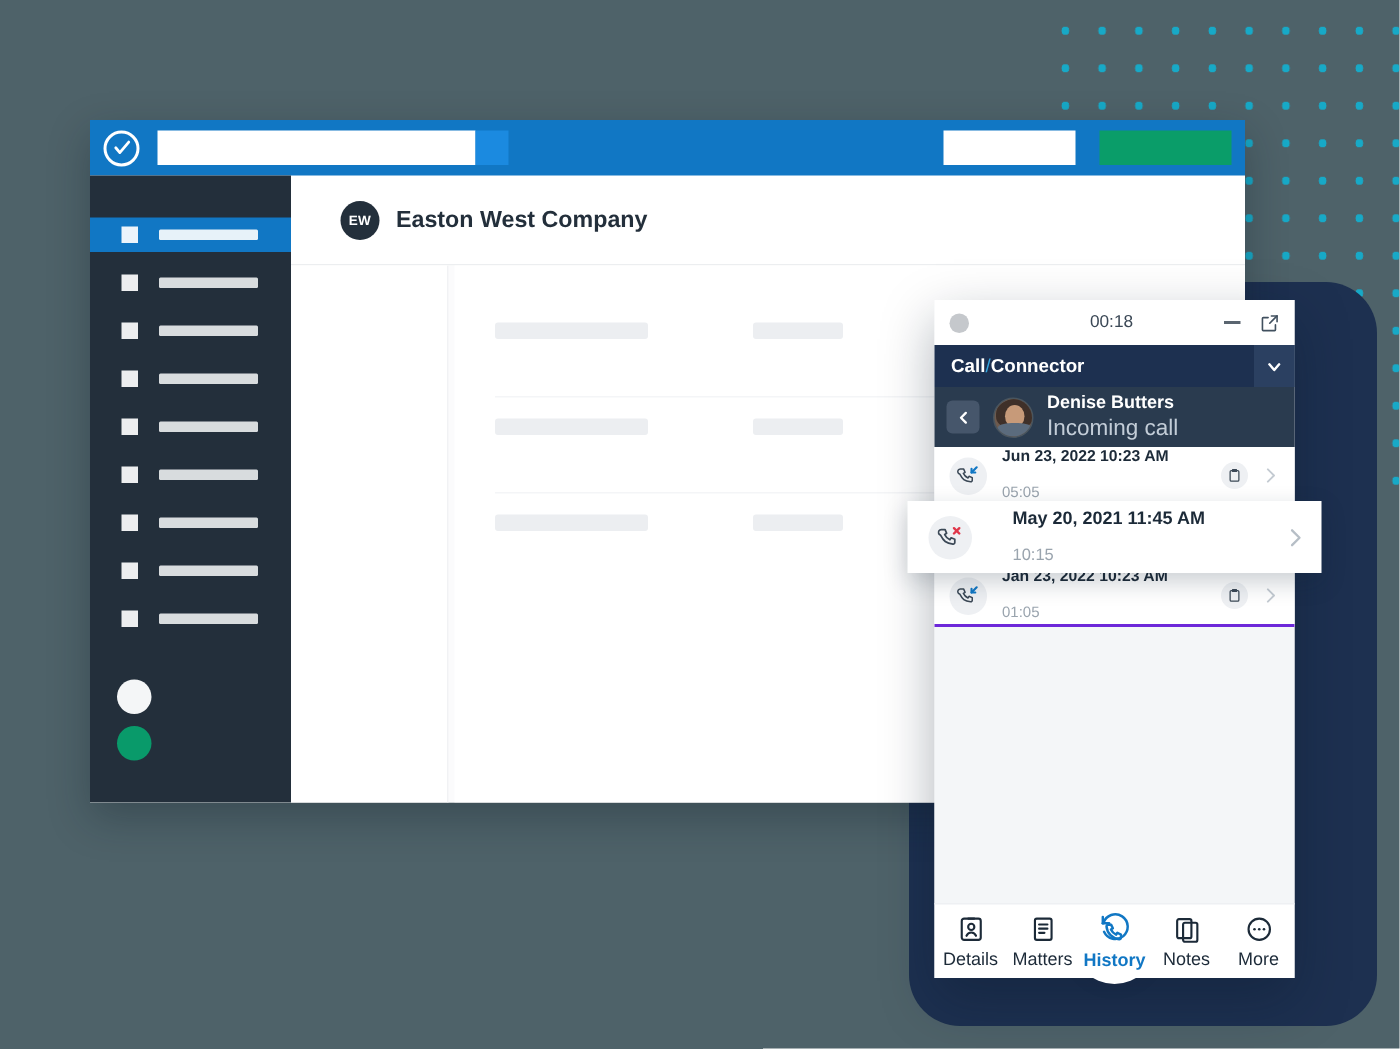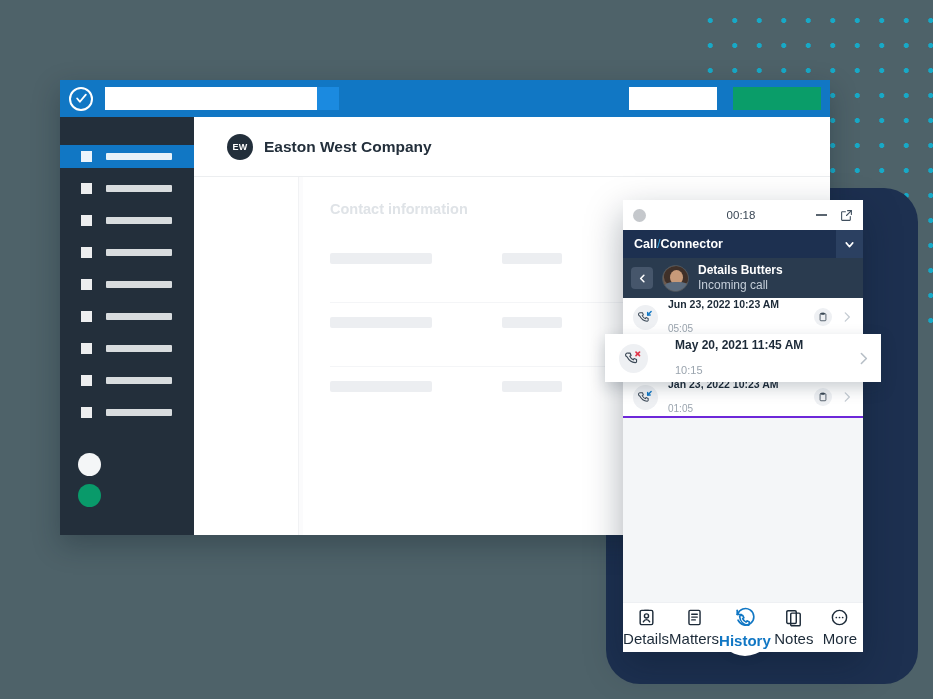--- a/index.html
+++ b/index.html
@@ -298,21 +298,21 @@
     position: absolute; left: 7px; top: 4px;
     width: 13px; height: 15px;
     background: #c79a79; border-radius: 50%;
   }
   .pp-avatar .body {
     position: absolute; left: 2px; bottom: 0;
     width: 23px; height: 9px;
     background: #5b6b7d; border-radius: 40% 40% 0 0;
   }
   .pp-caller-name { font-size: 12px; color: #ffffff; font-weight: bold; line-height: 1.25; }
-  .pp-caller-sub { font-size: 12px; color: #c3cdd8; line-height: 1.3; }
+  .pp-caller-sub { font-size: 15px; color: #c3cdd8; line-height: 1.3; }
 
   
   .pp-list {
     flex: 1;
     background: #f4f6f8;
     overflow: visible;
     position: relative;
     padding-top: 0;
   }
   .call-row {
@@ -383,21 +383,21 @@
     border-top: 1px solid #eef0f3;
   }
   .navbtn {
     flex: 1;
     display: flex; flex-direction: column;
     align-items: center; justify-content: center;
     gap: 3px;
     color: #1c2a38;
     position: relative;
   }
-  .navbtn .nav-label { font-size: 15px; }
+  .navbtn .nav-label { font-size: 12px; }
   .navbtn.active {
     color: #1177c4;
   }
   .navbtn.active .nav-bubble {
     position: absolute;
     left: 50%; top: 50%;
     transform: translate(-50%, -50%);
     width: 56px; height: 56px;
     border-radius: 50%;
     background: #ffffff;
@@ -478,21 +478,20 @@
 
     <div class="main-area">
       <div class="company-bar">
         <div class="company-avatar">EW</div>
         <div class="company-name">Easton West Company</div>
       </div>
 
       <div class="content-row">
         <div class="content-gutter"></div>
         <div class="content-card">
-          <div class="card-title">Contact information</div>
           <div id="content-placeholder-rows">
               <div class="ph-row">
                 <div class="ph-block ph-wide"></div>
                 <div class="ph-block ph-narrow"></div>
               </div>
               <div class="ph-row">
                 <div class="ph-block ph-wide"></div>
                 <div class="ph-block ph-narrow"></div>
               </div>
               <div class="ph-row">
@@ -538,21 +537,21 @@
       <svg width="11" height="11" viewBox="0 0 24 24" fill="none" stroke="currentColor" stroke-width="3.4" stroke-linecap="round" stroke-linejoin="round">
           <polyline points="15,5 8,12 15,19"></polyline>
         </svg>
     </div>
     <div class="pp-avatar">
       <div class="hair"></div>
         <div class="face"></div>
         <div class="body"></div>
     </div>
     <div>
-      <div class="pp-caller-name">Details Butters</div>
+      <div class="pp-caller-name">Denise Butters</div>
       <div class="pp-caller-sub">Incoming call</div>
     </div>
   </div>
 
   <div class="pp-list" id="call-list">
       <div class="call-row">
         <div class="call-icon">
           <svg width="15" height="15" viewBox="0 0 24 24" fill="none" stroke="#3b4856" stroke-width="1.7" stroke-linecap="round" stroke-linejoin="round">
             <path d="M5.5 3.5h3l1.5 3.6-1.9 1.2a11 11 0 0 0 5.1 5.1l1.2-1.9 3.6 1.5v3a1.6 1.6 0 0 1-1.8 1.6C9.4 17 6.9 14.5 4 8.9A1.6 1.6 0 0 1 5.5 3.5z" transform="translate(-1,1) scale(0.96)"></path>
             <g stroke="#1177c4" stroke-width="2.3">

